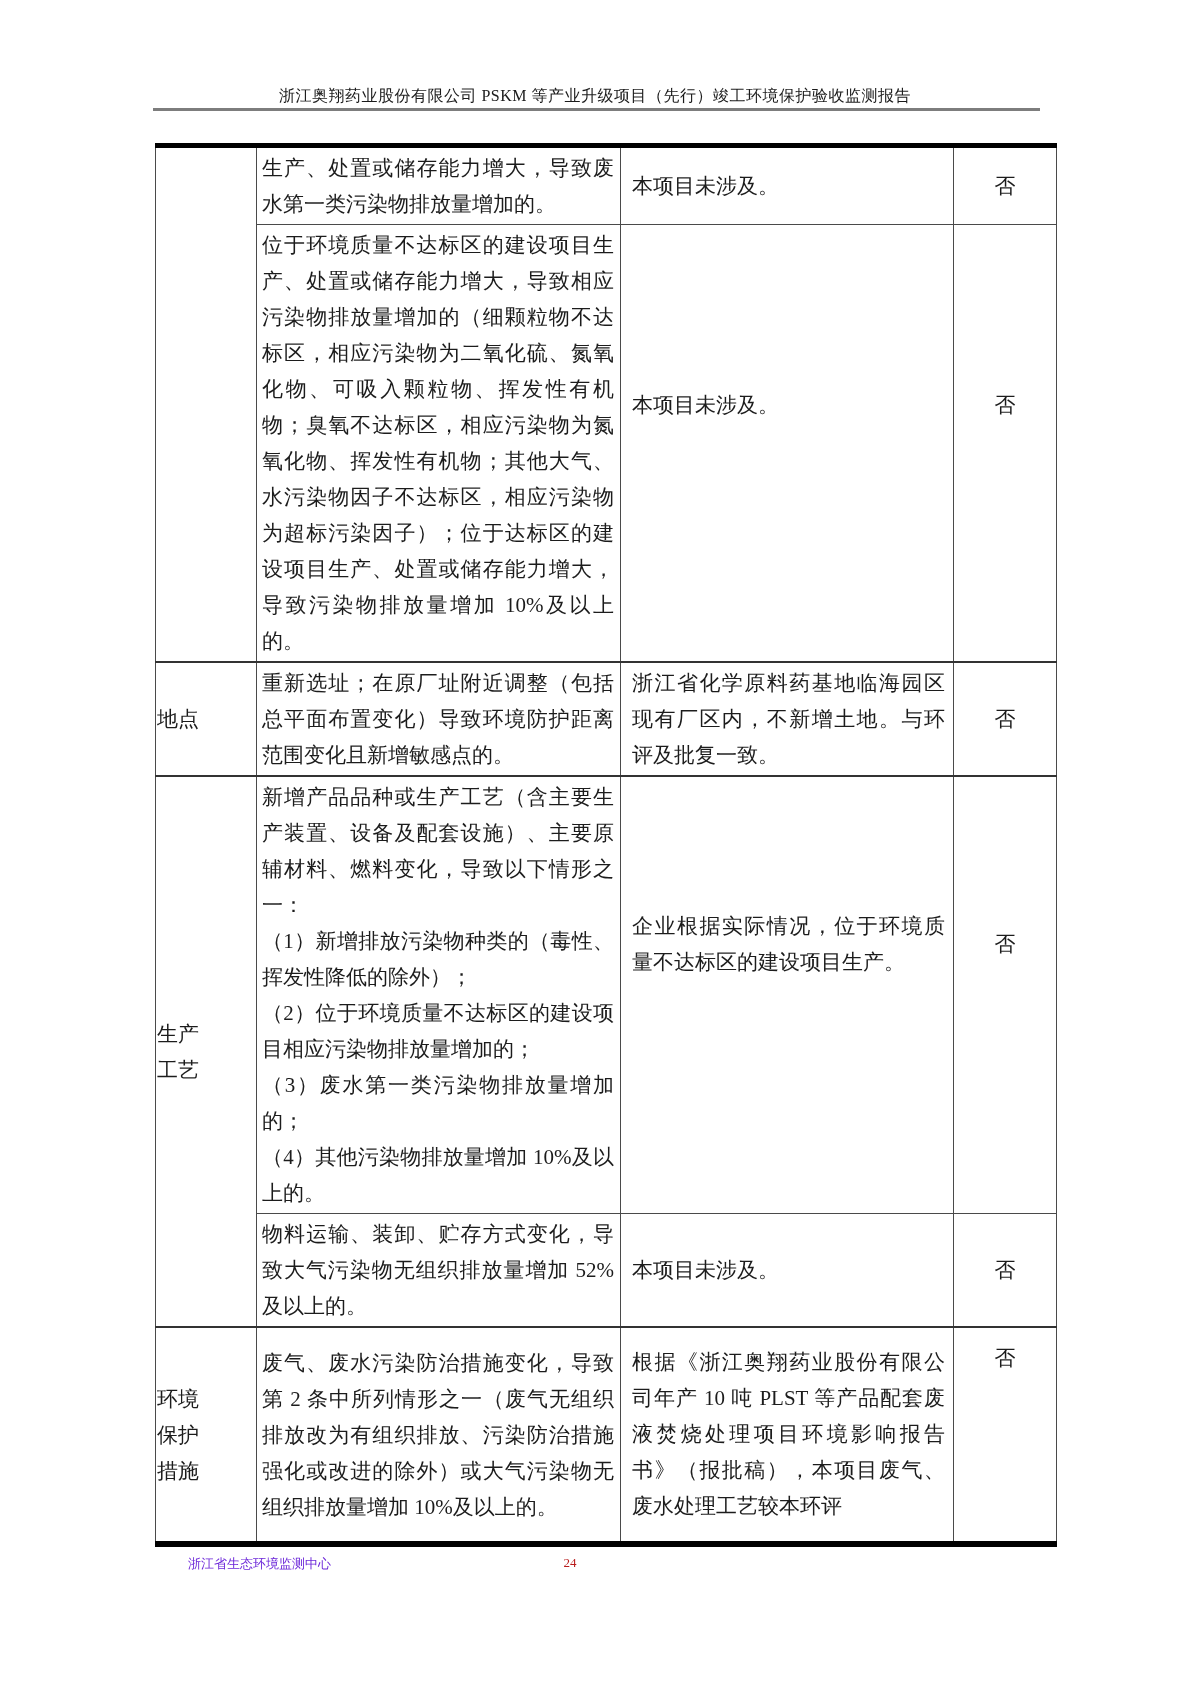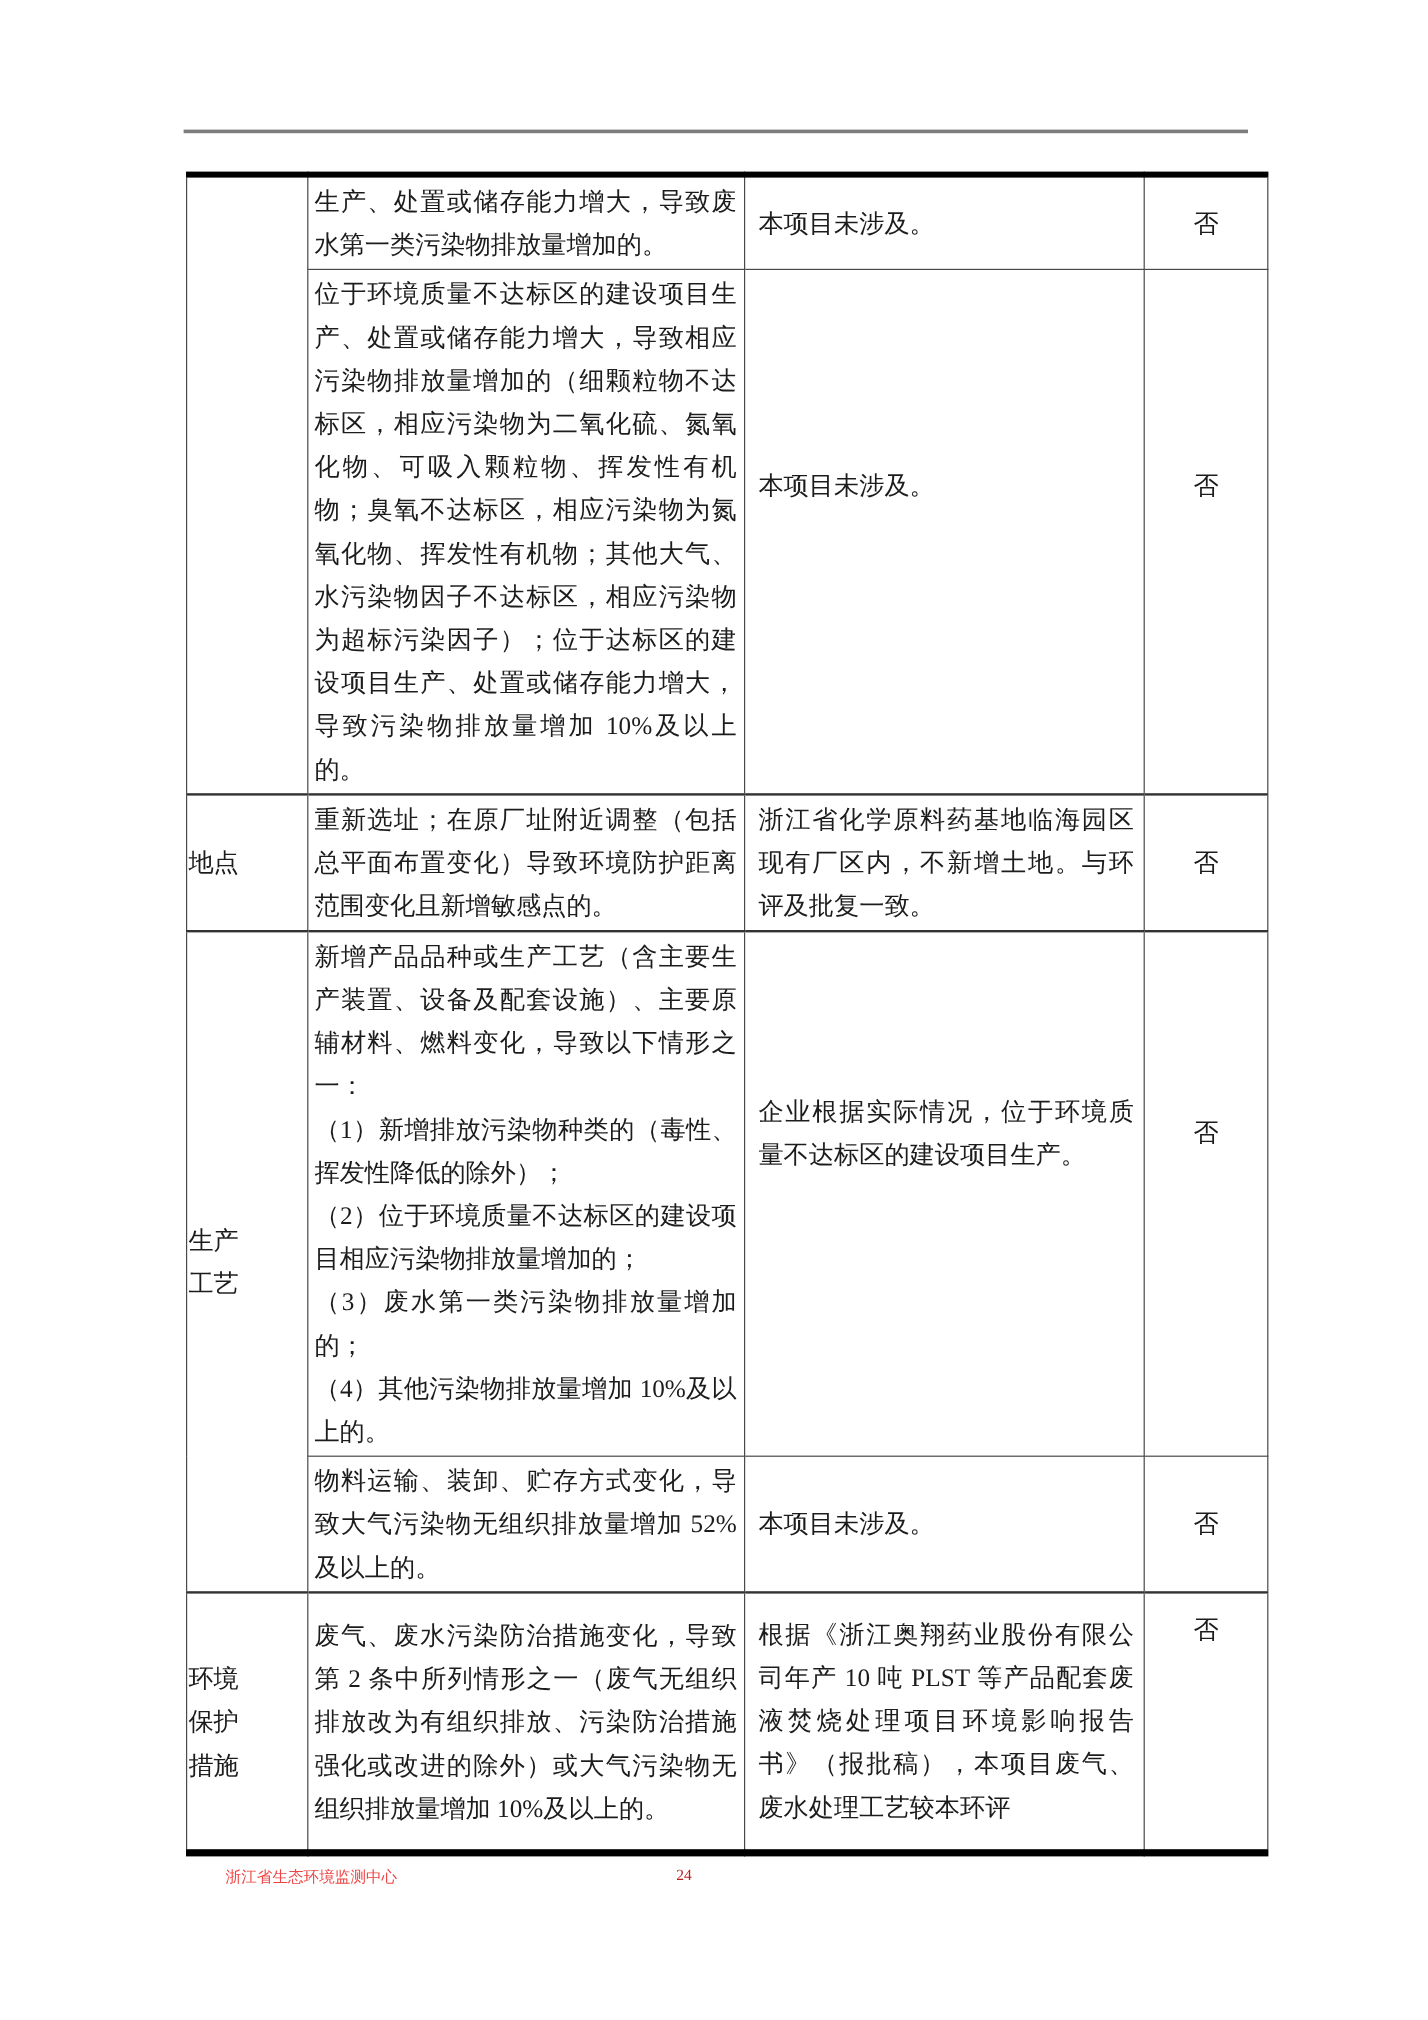--- a/index.html
+++ b/index.html
@@ -72,37 +72,38 @@
   }
   tr.bias-sm td.sit, tr.bias-sm td.ans { padding-bottom: 78px; }
   tr.bias-lg td.sit, tr.bias-lg td.ans { padding-bottom: 104px; }
   tr.last-row td.sit { vertical-align: top; padding-top: 16px; margin-left: 46px; }
   tr.last-row td.ans { vertical-align: top; padding-top: 12px; }
   .doc-footer-left {
     position: absolute;
     top: 1555px;
     left: 188px;
     font-size: 13px;
-    color: #ef4444;
+    color: #6d28d9;
   }
   .doc-footer-page {
     position: absolute;
     top: 1555px;
     left: 540px;
     width: 60px;
     text-align: center;
     font-size: 13px;
     color: #b91c1c;
   }
 </style>
 </head>
 <body>
 
 <div class="page">
 
+  <div class="doc-header-title">浙江奥翔药业股份有限公司 PSKM 等产业升级项目（先行）竣工环境保护验收监测报告</div>
   <div class="header-rule"></div>
 
   <table class="report-table">
     <tbody>
       <tr style="height:79px;">
         <td class="cat" rowspan="2"></td>
         <td class="cond">生产、处置或储存能力增大，导致废水第一类污染物排放量增加的。</td>
         <td class="sit">本项目未涉及。</td>
         <td class="ans">否</td>
       </tr>

